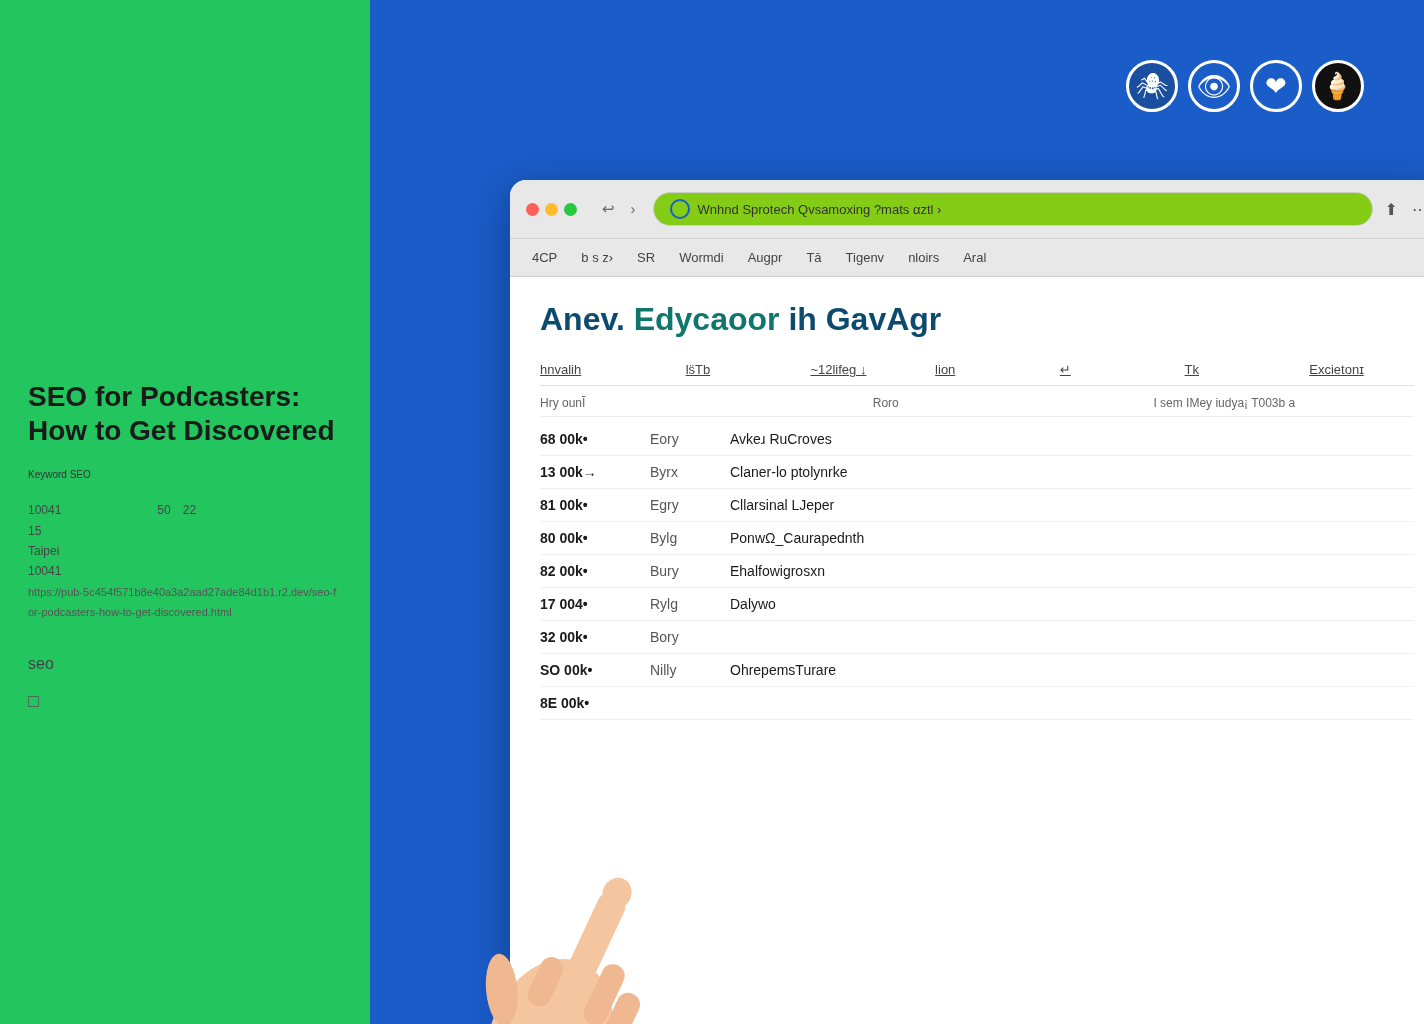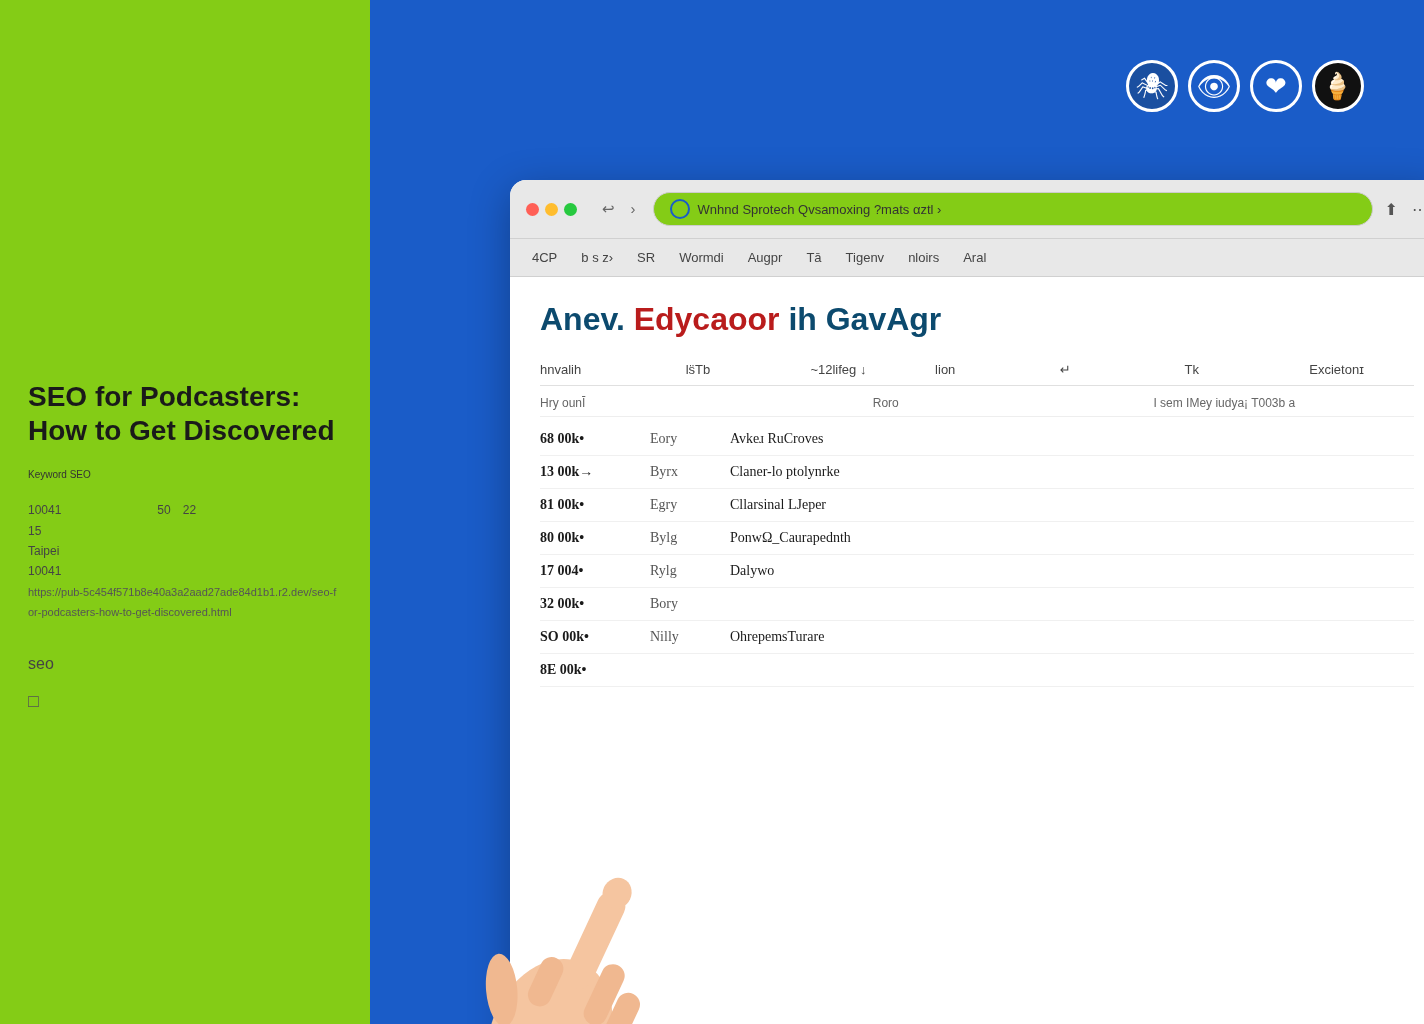--- a/index.html
+++ b/index.html
@@ -8,21 +8,21 @@
       height: 1024px;
       overflow: hidden;
       font-family: -apple-system, BlinkMacSystemFont, 'Segoe UI', sans-serif;
       display: flex;
     }
 
     
     .sidebar {
       width: 370px;
       min-width: 370px;
-      background: #84cc16;
+      background: #22c55e;
       padding: 40px 28px;
       display: flex;
       flex-direction: column;
       gap: 16px;
       position: relative;
     }
     .sidebar-title {
       font-size: 28px;
       font-weight: 700;
       color: #1a1a1a;
@@ -178,20 +178,21 @@
     }
     .table-header {
       display: flex;
       align-items: center;
       gap: 20px;
       padding: 8px 0;
       border-bottom: 1px solid #e0e0e0;
       color: #444;
       font-size: 13px;
       margin-bottom: 4px;
+      text-decoration: underline;
     }
     .th-item {
       flex: 1;
       font-weight: 500;
     }
     .th-item:first-child { flex: 1.2; }
 
     .table-subheader {
       display: flex;
       align-items: flex-end;
@@ -203,21 +204,20 @@
       margin-bottom: 6px;
     }
 
     .table-row-item {
       display: flex;
       align-items: center;
       gap: 20px;
       padding: 8px 0;
       border-bottom: 1px solid #f0f0f0;
       font-size: 14px;
-      font-family: Liberation Serif, serif;
     }
     .col-vol {
       min-width: 90px;
       font-weight: 600;
       color: #1a1a1a;
     }
     .col-diff {
       min-width: 60px;
       color: #555;
     }
@@ -324,21 +324,21 @@
         <span class="nav-item">Tā</span>
         <span class="nav-item">Tigenv</span>
         <span class="nav-item">nloirs</span>
         <span class="nav-item">Aral</span>
       </div>
 
     <div class="browser-content">
 
       <div class="page-title">
         <span>Anev.</span>
-        <span style="color:#b91c1c;">Edycaoor</span>
+        <span style="color:#0f766e;">Edycaoor</span>
         <span>ih</span>
         <span>GavAgr</span>
       </div>
 
       <div class="table-header">
       <div class="th-item">hnvalih</div>
           <div class="th-item">ls̈Tb</div>
           <div class="th-item">~12lifeg ↓</div>
           <div class="th-item">lion</div>
           <div class="th-item">↵</div>
@@ -367,20 +367,25 @@
             <div class="col-vol">81 00k•</div>
             <div class="col-diff">Egry</div>
             <div class="col-keyword">Cllarsinal LJeper</div>
           </div>
           <div class="table-row-item">
             <div class="col-vol">80 00k•</div>
             <div class="col-diff">Bylg</div>
             <div class="col-keyword">PonwΩ_Caurapednth</div>
           </div>
           <div class="table-row-item">
+            <div class="col-vol">82 00k•</div>
+            <div class="col-diff">Bury</div>
+            <div class="col-keyword">Ehalfowigrosxn</div>
+          </div>
+          <div class="table-row-item">
             <div class="col-vol">17 004•</div>
             <div class="col-diff">Rylg</div>
             <div class="col-keyword">Dalywo</div>
           </div>
           <div class="table-row-item">
             <div class="col-vol">32 00k•</div>
             <div class="col-diff">Bory</div>
           </div>
           <div class="table-row-item">
             <div class="col-vol">SO 00k•</div>

